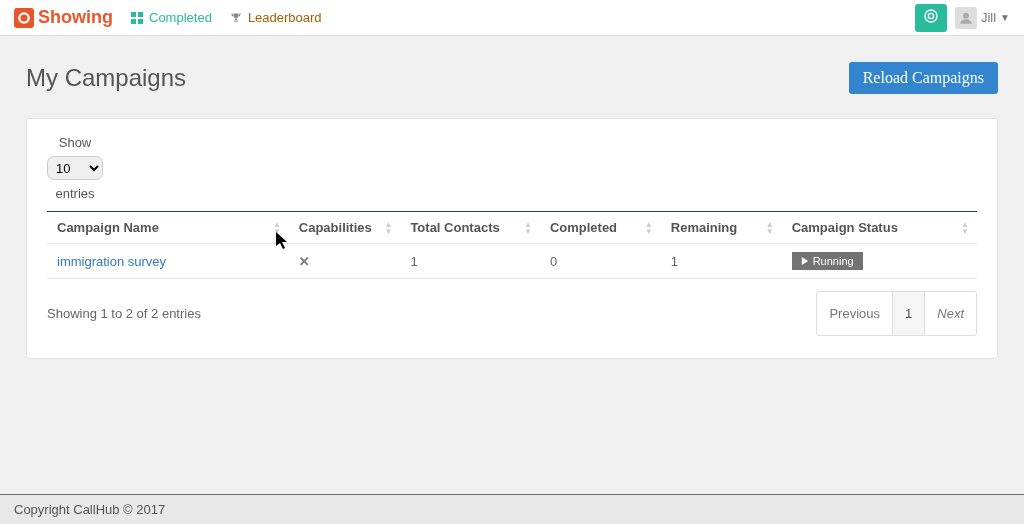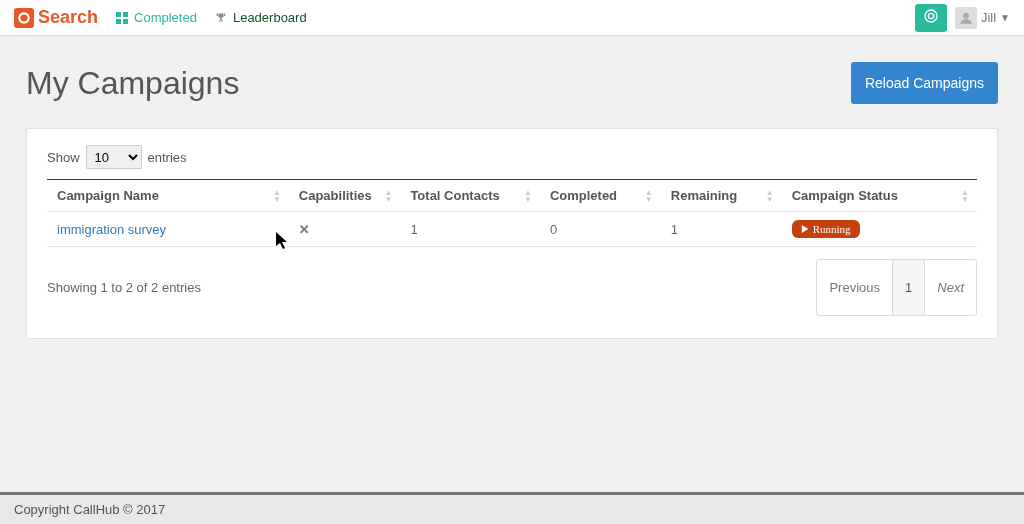--- a/index.html
+++ b/index.html
@@ -4,75 +4,75 @@
   <style>
     * { box-sizing: border-box; margin: 0; padding: 0; }
     body { font-family: "Helvetica Neue", Arial, sans-serif; font-size: 14px; color: #333; background: #f0f0f0; width: 1024px; height: 524px; overflow: hidden; position: relative; }
     
     .topbar { background: #fff; border-bottom: 1px solid #ddd; height: 36px; display: flex; align-items: center; padding: 0 14px; justify-content: space-between; }
     .topbar-left { display: flex; align-items: center; gap: 18px; }
     .logo { display: flex; align-items: center; gap: 4px; }
     .logo-icon { width: 20px; height: 20px; background: #e8572a; border-radius: 3px; position: relative; display: flex; align-items: center; justify-content: center; }
     .logo-icon svg { width: 14px; height: 14px; }
     .logo-text { color: #e8572a; font-weight: 600; font-size: 18px; }
-    .nav-link { display: flex; align-items: center; gap: 6px; font-size: 13px; color: #14532d; text-decoration: none; cursor: pointer; }
+    .nav-link { display: flex; align-items: center; gap: 6px; font-size: 13px; color: #a16207; text-decoration: none; cursor: pointer; }
     .nav-link.active { color: #29bb9c; }
     .nav-link-icon { display: inline-flex; }
     .topbar-right { display: flex; align-items: center; gap: 8px; }
     .help-btn { width: 32px; height: 28px; background: #29bb9c; border: none; border-radius: 3px; color: #fff; display: flex; align-items: center; justify-content: center; cursor: pointer; }
     .user-menu { display: flex; align-items: center; gap: 4px; cursor: pointer; color: #777; font-size: 13px; }
     .avatar { width: 22px; height: 22px; background: #ddd; border-radius: 2px; display: flex; align-items: center; justify-content: center; }
     .caret { font-size: 10px; }
 
     .main { padding: 26px 26px 16px 26px; }
     .title-row { display: flex; justify-content: space-between; align-items: center; margin-bottom: 24px; }
-    .page-title { font-size: 32px; font-weight: 400; color: #555; }
-    .reload-btn { background: #3385cf; color: #fff; border: none; border-radius: 3px; padding: 13px 14px; font-size: 14px; cursor: pointer; }
+    .page-title { font-size: 24px; font-weight: 400; color: #555; }
+    .reload-btn { background: #3385cf; color: #fff; border: none; border-radius: 3px; padding: 7px 14px; font-size: 16px; cursor: pointer; font-family: Liberation Serif, serif; }
 
     .panel { background: #fff; border: 1px solid #e1e1e1; border-radius: 3px; padding: 16px 20px 22px 20px; }
     .controls { display: flex; justify-content: space-between; align-items: center; font-size: 13px; color: #555; margin-bottom: 10px; }
-    .show-control { display: flex; align-items: center; gap: 6px; }
-    .show-select { width: 56px; height: 24px; border: 1px solid #ccc; border-radius: 1px; padding: 0 4px; font-size: 13px; }
+    .show-control { display: flex; align-items: center; gap: 6px; flex-direction: column; }
+    .show-select { width: 56px; height: 24px; border: 1px solid #ccc; border-radius: 7px; padding: 0 4px; font-size: 13px; }
     .search-control { display: flex; align-items: center; gap: 6px; }
     .search-input { width: 150px; height: 26px; border: 1px solid #ccc; border-radius: 3px; padding: 0 6px; font-size: 13px; }
 
     table { width: 100%; border-collapse: collapse; font-size: 13px; }
     th, td { text-align: left; padding: 8px 10px; border-top: 1px solid #14532d; border-bottom: 1px solid #e6e6e6; }
     th { color: #555; font-weight: 600; position: relative; background: #fff; }
     .sort-icons { position: absolute; right: 8px; top: 50%; transform: translateY(-50%); display: flex; flex-direction: column; gap: 0px; color: #ccc; font-size: 8px; line-height: 7px; }
     td { color: #666; }
     td a { color: #337ab7; text-decoration: none; }
     .x-mark { color: #777; font-weight: bold; }
-    .status-badge { display: inline-flex; align-items: center; gap: 4px; background: #c2410c; color: #fff; font-size: 11px; padding: 3px 9px; border-radius: 6px; font-family: Liberation Serif, serif; }
+    .status-badge { display: inline-flex; align-items: center; gap: 4px; background: #737373; color: #fff; font-size: 11px; padding: 3px 9px; border-radius: 0; }
     .status-badge svg { width: 8px; height: 8px; }
 
     .table-footer { display: flex; justify-content: space-between; align-items: center; margin-top: 12px; font-size: 13px; color: #666; }
     .pagination { display: flex; gap: 0; }
-    .page-btn { border: 1px solid #ddd; background: #fff; color: #777; padding: 20px 12px; font-size: 13px; cursor: pointer; margin-left: -1px; }
+    .page-btn { border: 1px solid #ddd; background: #fff; color: #777; padding: 14px 12px; font-size: 13px; cursor: pointer; margin-left: -1px; }
     .page-btn.active { background: #f5f5f5; color: #555; }
     .page-btn:first-child { border-radius: 3px 0 0 3px; margin-left: 0; }
     .page-btn:last-child { border-radius: 0 3px 3px 0; font-style: italic; }
 
-    .footer { position: absolute; bottom: 0; left: 0; right: 0; background: #e8e8e8; border-top: 3px solid #737373; padding: 7px 14px; font-size: 13px; color: #555; }
+    .footer { position: absolute; bottom: 0; left: 0; right: 0; background: #e8e8e8; border-top: 1px solid #737373; padding: 7px 14px; font-size: 13px; color: #555; }
 
     .cursor-img { position: absolute; left: 276px; top: 232px; pointer-events: none; }
   </style>
 </head>
 <body>
 
 <div class="topbar">
   <div class="topbar-left">
     <div class="logo">
       <span class="logo-icon">
         <svg viewBox="0 0 24 24">
             <circle cx="12" cy="12" r="10" fill="#fff"></circle>
             <circle cx="12" cy="12" r="6" fill="#e8572a"></circle>
           </svg>
       </span>
-      <span class="logo-text">Search</span>
+      <span class="logo-text">Showing</span>
     </div>
     <a class="nav-link active">
       <span class="nav-link-icon">
         <svg width="12" height="12" viewBox="0 0 12 12">
             <rect x="0" y="0" width="5" height="5" fill="#29bb9c"></rect>
             <rect x="7" y="0" width="5" height="5" fill="#29bb9c"></rect>
             <rect x="0" y="7" width="5" height="5" fill="#29bb9c"></rect>
             <rect x="7" y="7" width="5" height="5" fill="#29bb9c"></rect>
           </svg>
       </span>

